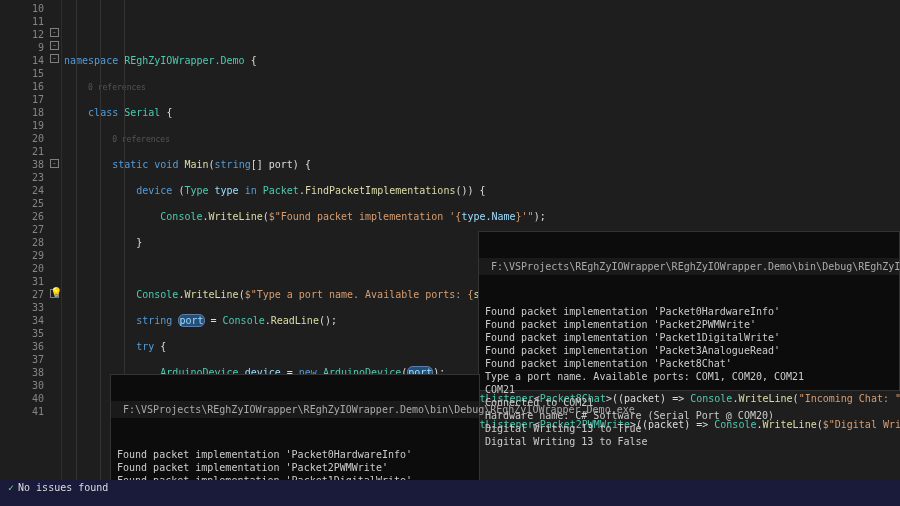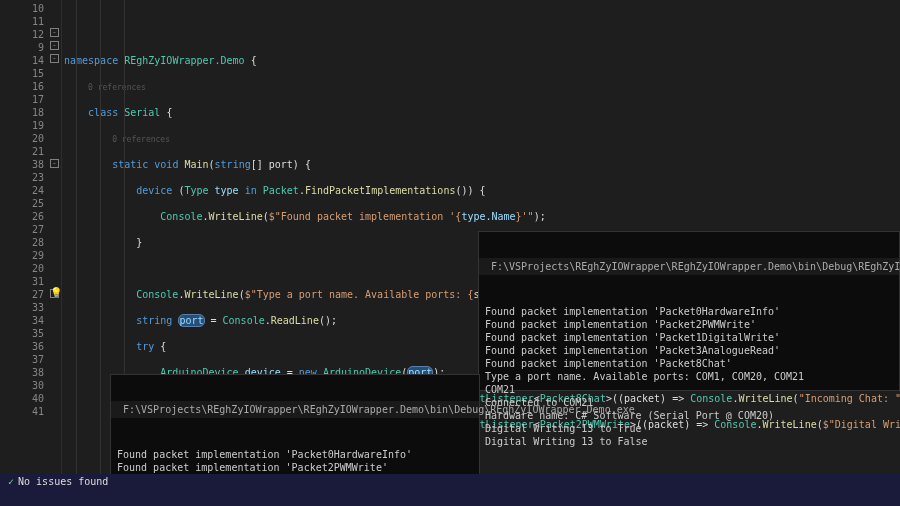--- a/index.html
+++ b/index.html
@@ -31,21 +31,21 @@
 .line { height: 13px; }
 .ref { color: #555; font-size: 8px; }
 .kw { color: #569cd6; }
 .cl { color: #4ec9b0; }
 .st { color: #d69d73; }
 .mt { color: #dcdcaa; }
 .vr { color: #9cdcfe; }
 .hl { background: #264f78; border: 1px solid #5a7ea8; padding: 0 0; border-radius: 6px; }
 .lamp { position: absolute; left: 26px; top: 287px; color: #ffd700; font-size: 10px; }
 .status-bar {
-  position: absolute; left: 0; bottom: 0; width: 100%; height: 32px;
+  position: absolute; left: 0; bottom: 0; width: 100%; height: 26px;
   background: #1a1a3a; color: #ddd; font-size: 10px; padding: 2px 8px;
 }
 .check { color: #73c991; margin-right: 4px; }
 
 .console {
   position: absolute;
   background: #0c0c0c; color: #ccc;
   font-family: Consolas, monospace; font-size: 10px;
   line-height: 13px; white-space: pre;
   border: 1px solid #333;

